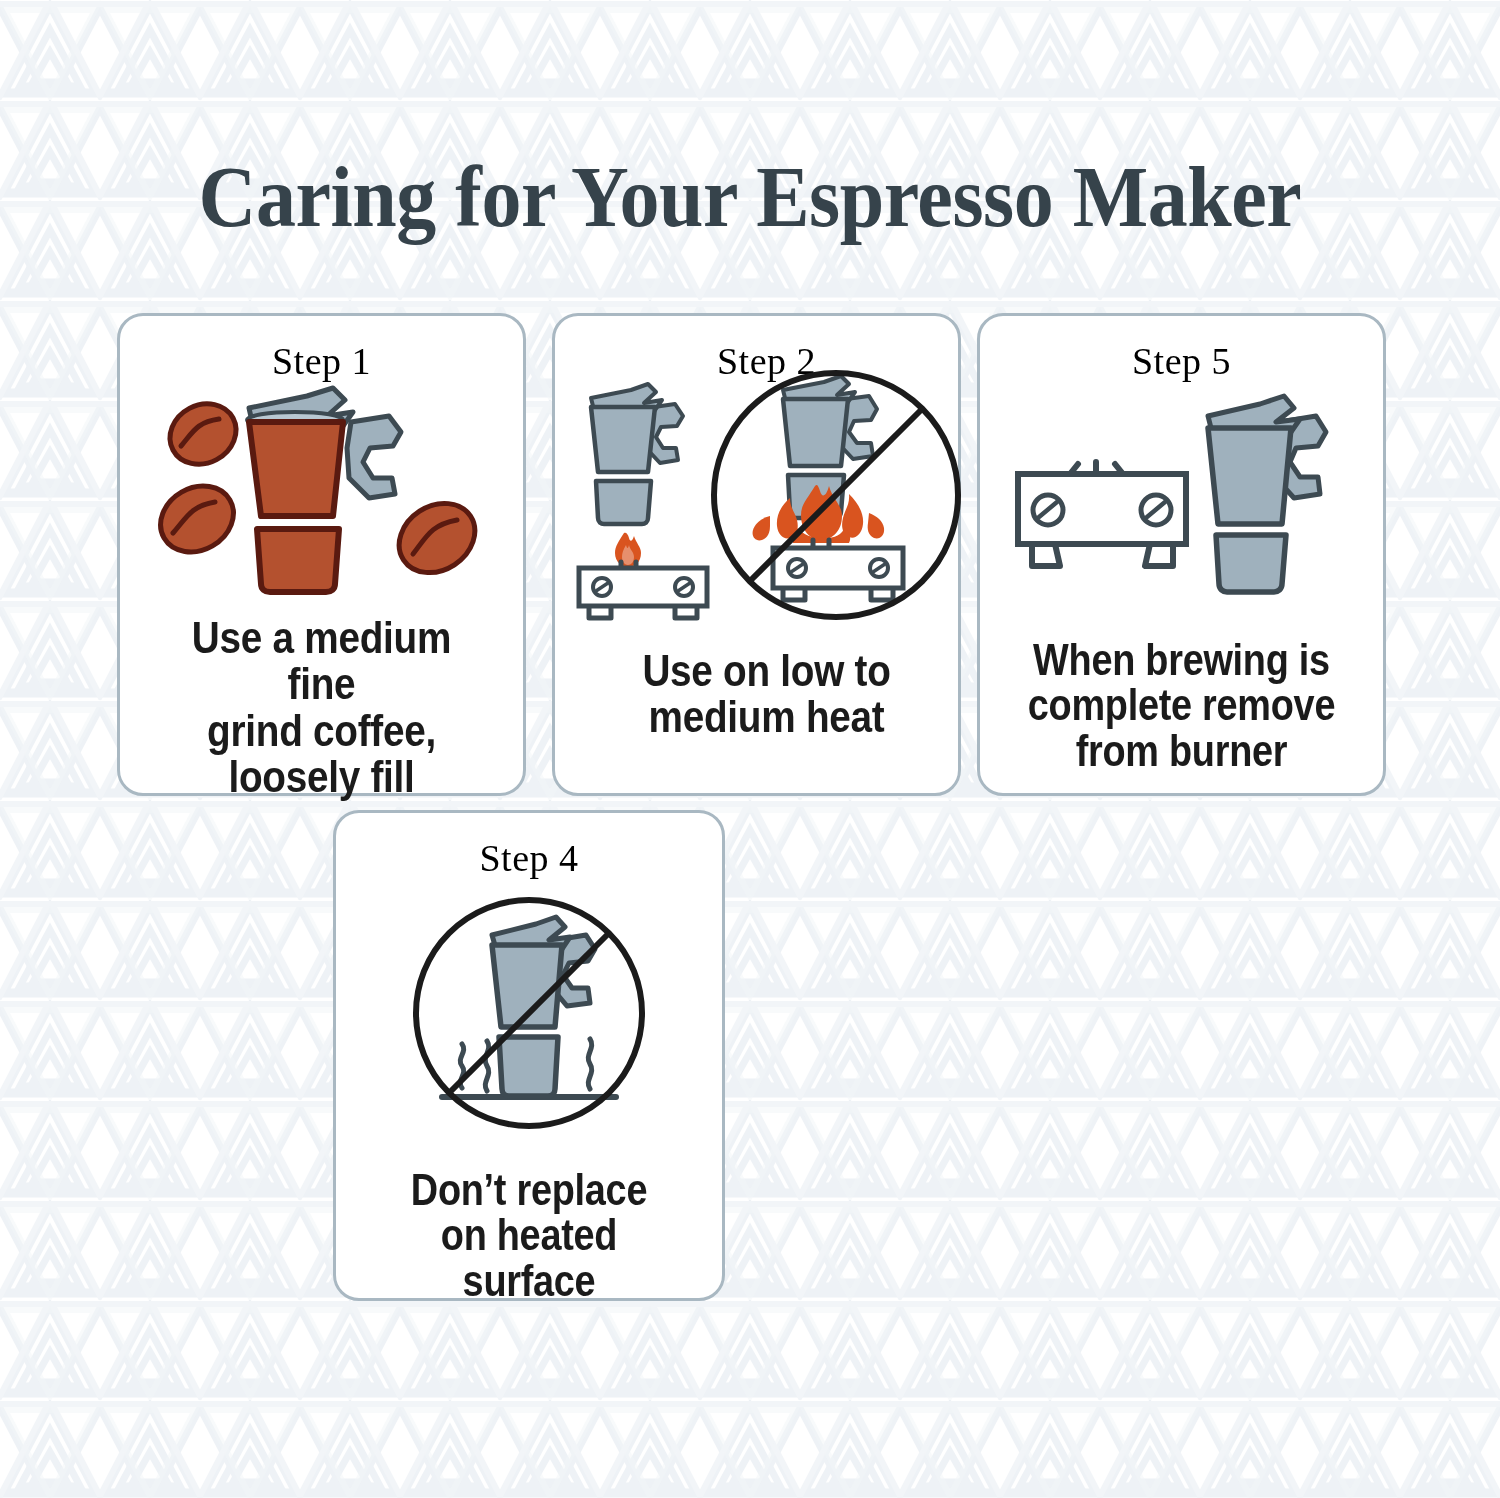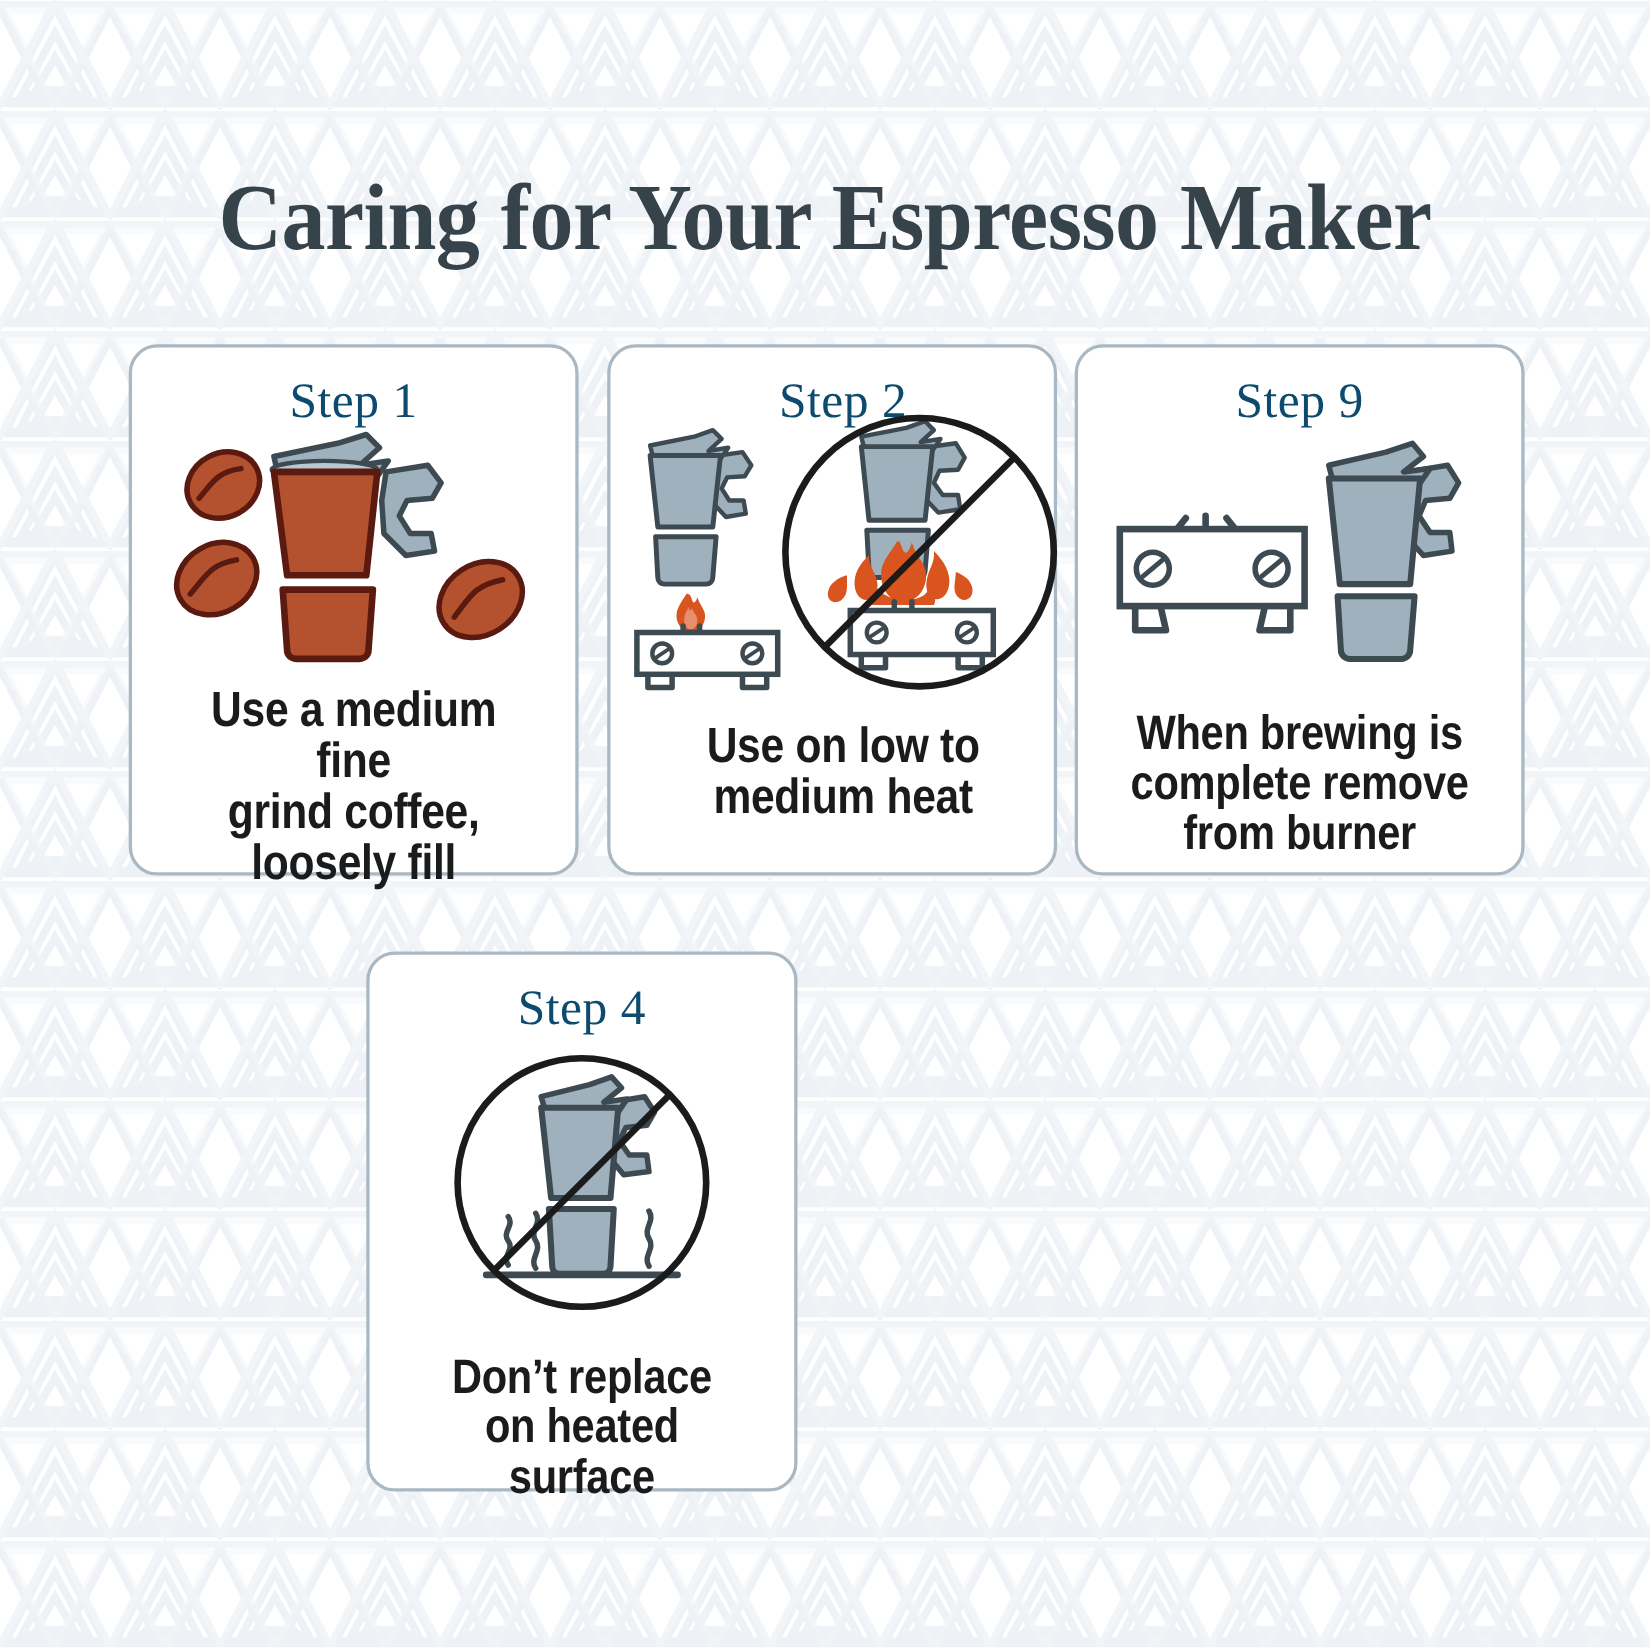--- a/index.html
+++ b/index.html
@@ -60,28 +60,28 @@
     border: 3px solid #a9b8c2;
     border-radius: 26px;
     display: flex;
     flex-direction: column;
     align-items: center;
   }
 
   #card-1 { left: 117px; top: 313px; width: 409px; height: 483px; }
   #card-2 { left: 552px; top: 313px; width: 409px; height: 483px; padding-left: 20px; }
   #card-3 { left: 977px; top: 313px; width: 409px; height: 483px; }
-  #card-4 { left: 333px; top: 865px; width: 392px; height: 491px; }
+  #card-4 { left: 333px; top: 810px; width: 392px; height: 491px; }
   #card-5 { left: 763px; top: 843px; width: 415px; height: 491px; }
 
   .step-label {
     font-family: "Liberation Serif", "DejaVu Serif", serif;
-    font-size: 45px;
+    font-size: 38px;
     font-weight: 400;
-    color: #0c4a6e;
+    color: #000000;
     margin-top: 26px;
     line-height: 1;
     letter-spacing: 0.5px;
   }
 
   .art {
     flex: 0 0 auto;
     display: flex;
     align-items: center;
     justify-content: center;
@@ -258,21 +258,21 @@
         </g>
       </svg>
     </div>
     <div class="caption">
       <div>Use on low to</div>
       <div>medium heat</div>
     </div>
   </div>
 
   <div class="card" id="card-3">
-    <div class="step-label">Step 9</div>
+    <div class="step-label">Step 5</div>
     <div class="art">
       <svg width="340" height="225" viewBox="0 0 340 225">
 
         <g>
           <path d="M66 66 L58 76 M84 64 L84 76 M103 66 L111 76" stroke="#3d4a52" stroke-width="6" stroke-linecap="round"></path>
           <rect x="6" y="76" width="168" height="70" fill="#ffffff" stroke="#3d4a52" stroke-width="6"></rect>
           <circle cx="36" cy="112" r="15" fill="#ffffff" stroke="#3d4a52" stroke-width="5"></circle>
           <path d="M27 119 L45 104" stroke="#3d4a52" stroke-width="4.5" stroke-linecap="round"></path>
           <circle cx="144" cy="112" r="15" fill="#ffffff" stroke="#3d4a52" stroke-width="5"></circle>
           <path d="M135 119 L153 104" stroke="#3d4a52" stroke-width="4.5" stroke-linecap="round"></path>

